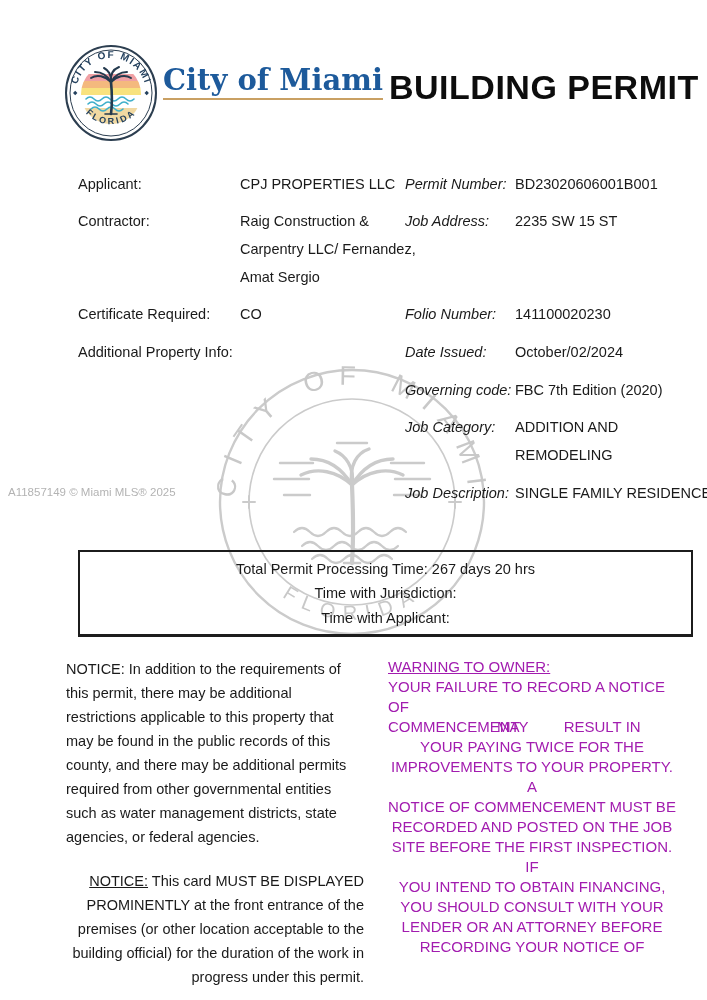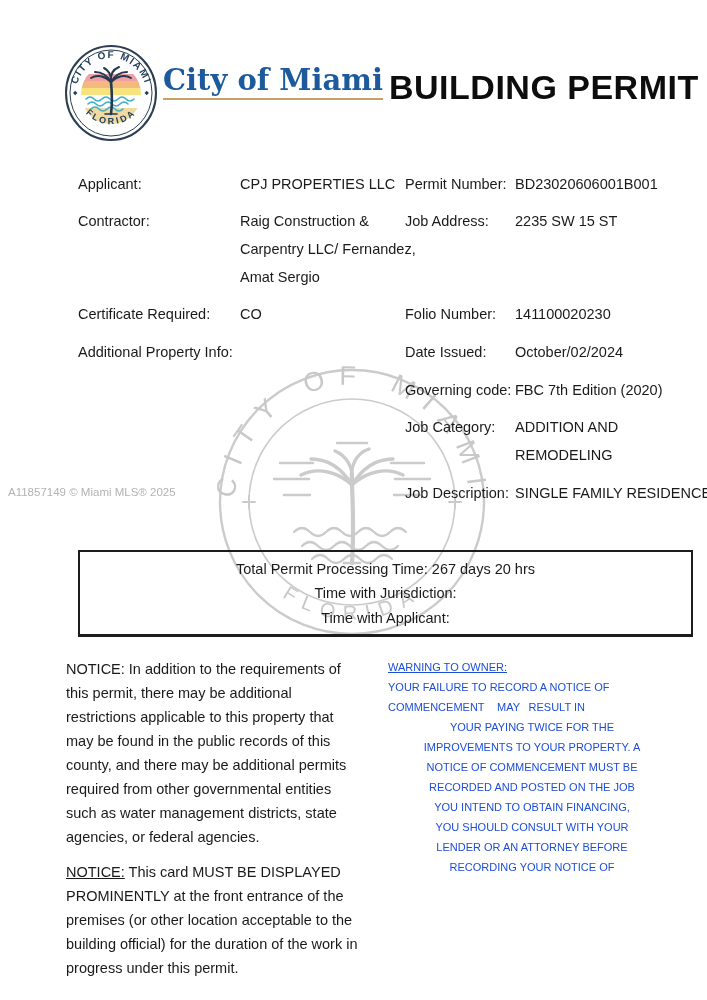--- a/index.html
+++ b/index.html
@@ -19,35 +19,35 @@
   
   .wm-seal{position:absolute;left:216px;top:366px;width:272px;height:272px;}
   .credit{position:absolute;left:8px;top:486px;font-size:11.5px;color:#b3b3b3;white-space:nowrap;}
 
   
   .fields{font-size:14.5px;}
   .col-left{position:absolute;left:78px;top:176px;width:330px;}
   .col-right{position:absolute;left:405px;top:176px;width:290px;}
   .frow{position:absolute;left:0;display:flex;white-space:nowrap;}
   .col-left .flabel{width:162px;flex:none;}
-  .col-right .flabel{width:110px;flex:none;}
+  .col-right .flabel{width:110px;flex:none;font-style:italic;}
 
   
   .proc-box{position:absolute;left:62px;top:550px;width:611px;height:82px;
             border:2px solid #1c1c1c;border-bottom-width:3px;background:transparent;
             display:flex;flex-direction:column;justify-content:space-evenly;
             align-items:center;font-size:14.5px;margin-left:16px;}
 
   
   .notices{position:absolute;left:66px;top:657px;width:298px;font-size:14.5px;line-height:24px;}
   .notices p{margin:0;}
-  .notices p + p{margin-top:11px;}
+  .notices p + p{margin-top:20px;text-align:right;}
   .u{text-decoration:underline;}
 
-  .warning{position:absolute;left:388px;top:657px;width:288px;font-size:11px;line-height:20px;color:#1d4ed8;}
+  .warning{position:absolute;left:388px;top:657px;width:288px;font-size:15px;line-height:20px;color:#a21caf;}
   .warn-heading{text-decoration:underline;}
   .overlap-line{position:relative;white-space:nowrap;}
   .overlap-may{position:absolute;left:100px;top:0;margin-left:9px;}
   .overlap-rest{margin-left:44px;}
   .warn-center{text-align:center;}
   .warn-last{margin-top:9px;text-align:left;}
 </style>
 </head>
 <body>
 
@@ -238,20 +238,21 @@
     <div class="warn-heading">WARNING TO OWNER:</div>
     <div>YOUR FAILURE TO RECORD A NOTICE OF</div>
     <div class="overlap-line">
       <span>COMMENCEMENT</span><span class="overlap-may">MAY</span><span class="overlap-rest">RESULT IN</span>
     </div>
     <div class="warn-center">
       <div>YOUR PAYING TWICE FOR THE</div>
       <div>IMPROVEMENTS TO YOUR PROPERTY. A</div>
       <div>NOTICE OF COMMENCEMENT MUST BE</div>
       <div>RECORDED AND POSTED ON THE JOB</div>
+      <div>SITE BEFORE THE FIRST INSPECTION. IF</div>
       <div>YOU INTEND TO OBTAIN FINANCING,</div>
       <div>YOU SHOULD CONSULT WITH YOUR</div>
       <div>LENDER OR AN ATTORNEY BEFORE</div>
       <div>RECORDING YOUR NOTICE OF</div>
     </div>
   </div>
 
 </div>
 
 </body></html>

